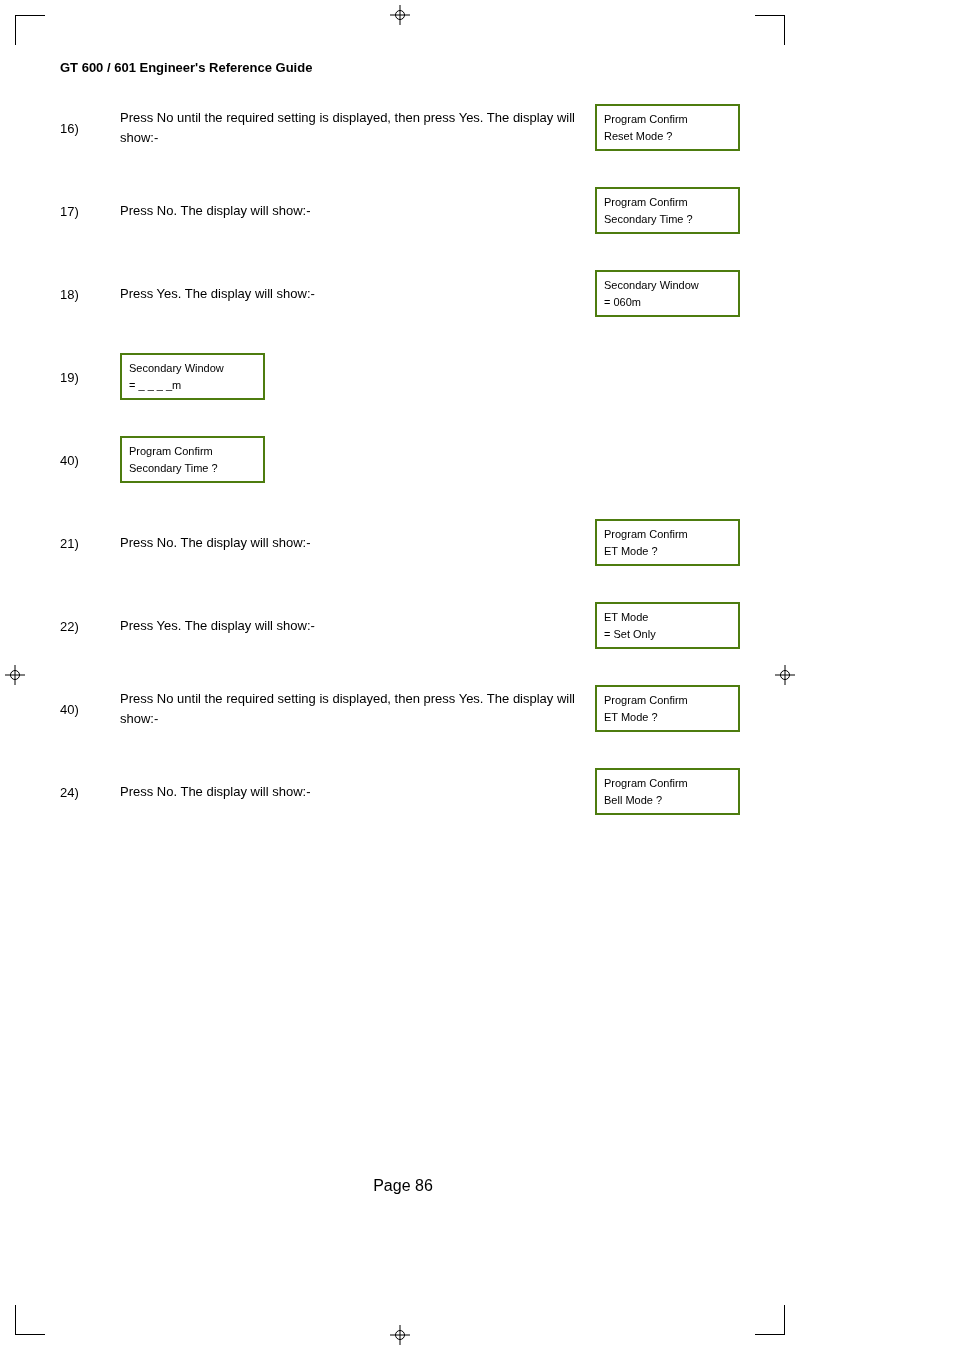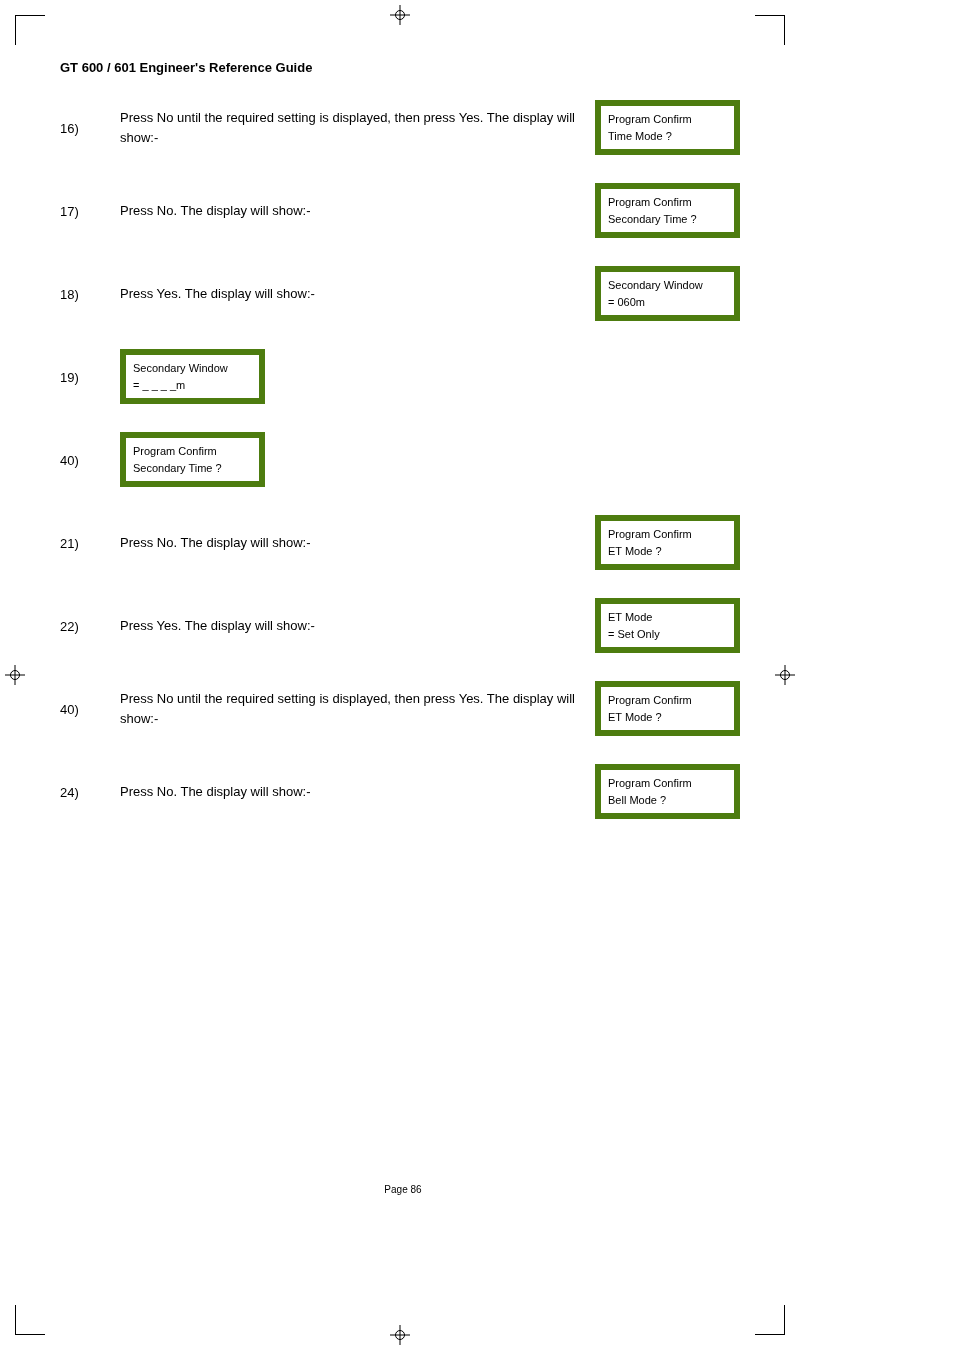--- a/index.html
+++ b/index.html
@@ -150,42 +150,42 @@
       padding-right: 20px;
     }
 
     .step-text b {
       font-weight: bold;
     }
 
     .display-box {
       width: 145px;
       min-height: 45px;
-      border: 6px solid #4d7c0f;
+      border: 2px solid #4d7c0f;
       padding: 5px 7px;
       font-size: 11px;
       line-height: 1.5;
       flex-shrink: 0;
       background: #fff;
     }
 
     .display-box .line1 {
       display: block;
     }
     .display-box .line2 {
       display: block;
     }
 
     .page-footer {
       position: absolute;
       bottom: 55px;
       left: 6px;
       right: 0;
       text-align: center;
-      font-size: 10px;
+      font-size: 16px;
     }
   </style>
 </head>
 <body>
 
 <div class="page-container">
 
   <div class="corner-mark top-left"></div>
   <div class="corner-mark top-right"></div>
   <div class="corner-mark bottom-left"></div>
@@ -207,21 +207,21 @@
   <div class="content">
 
     <div class="page-title">GT 600 / 601 Engineer's Reference Guide</div>
 
     <div id="steps-container">
         <div class="step-row">
           <div class="step-number">16)</div>
           <div class="step-text">Press No until the required setting is displayed, then press Yes. The display will show:-</div>
           <div class="display-box">
             <span class="line1">Program Confirm</span>
-            <span class="line2">Time Mode ?</span>
+            <span class="line2">Reset Mode ?</span>
           </div>
         </div>
         <div class="step-row">
           <div class="step-number">17)</div>
           <div class="step-text">Press No. The display will show:-</div>
           <div class="display-box">
             <span class="line1">Program Confirm</span>
             <span class="line2">Secondary Time ?</span>
           </div>
         </div>

